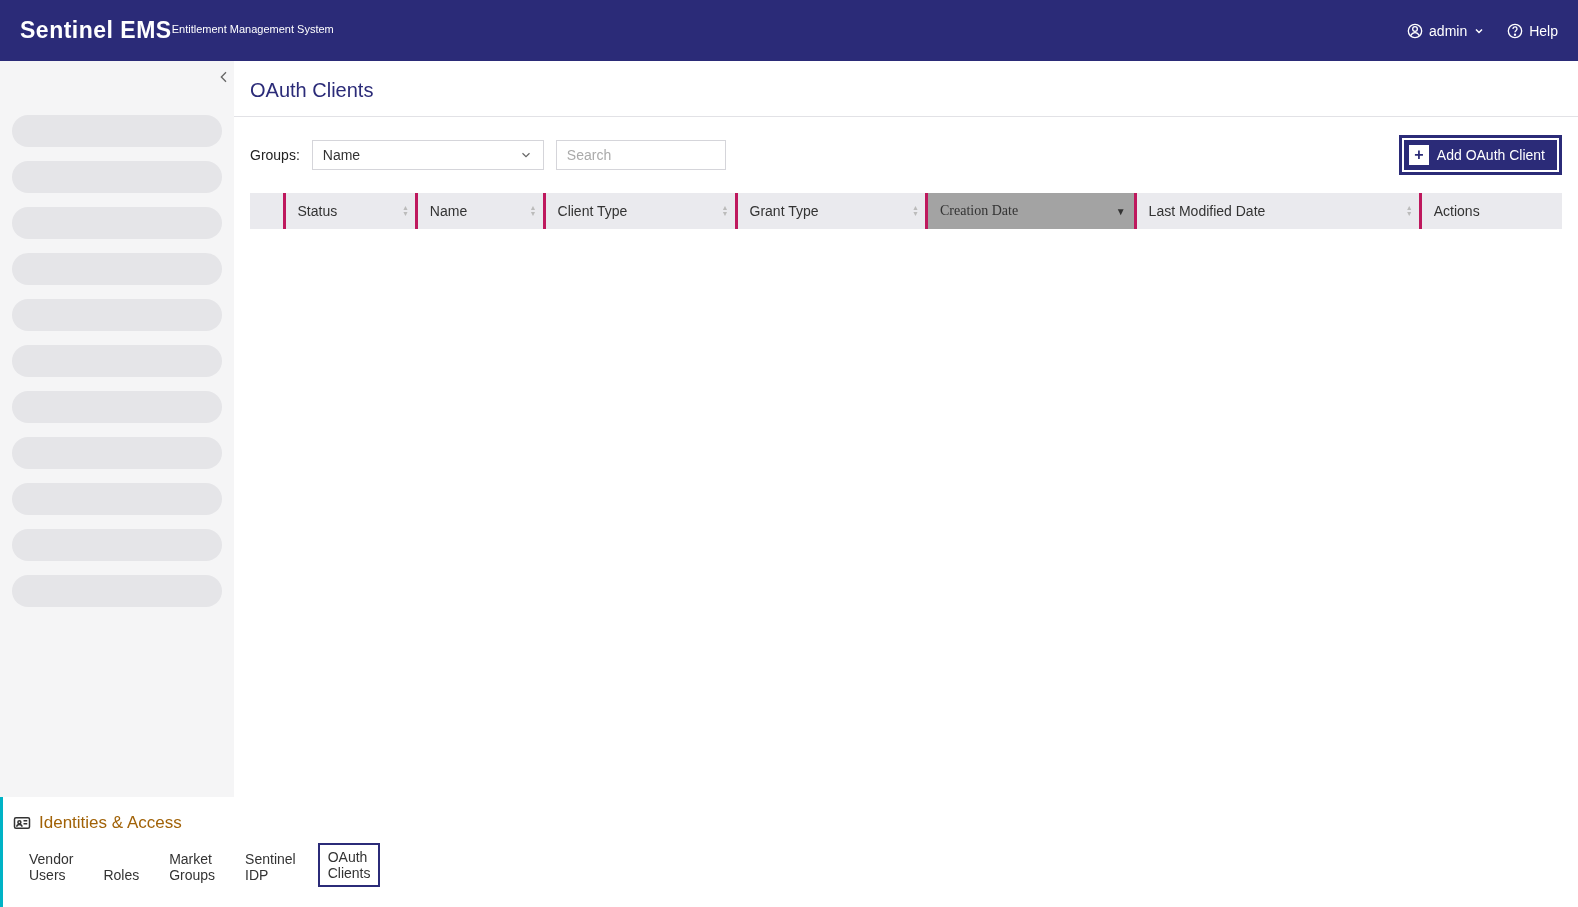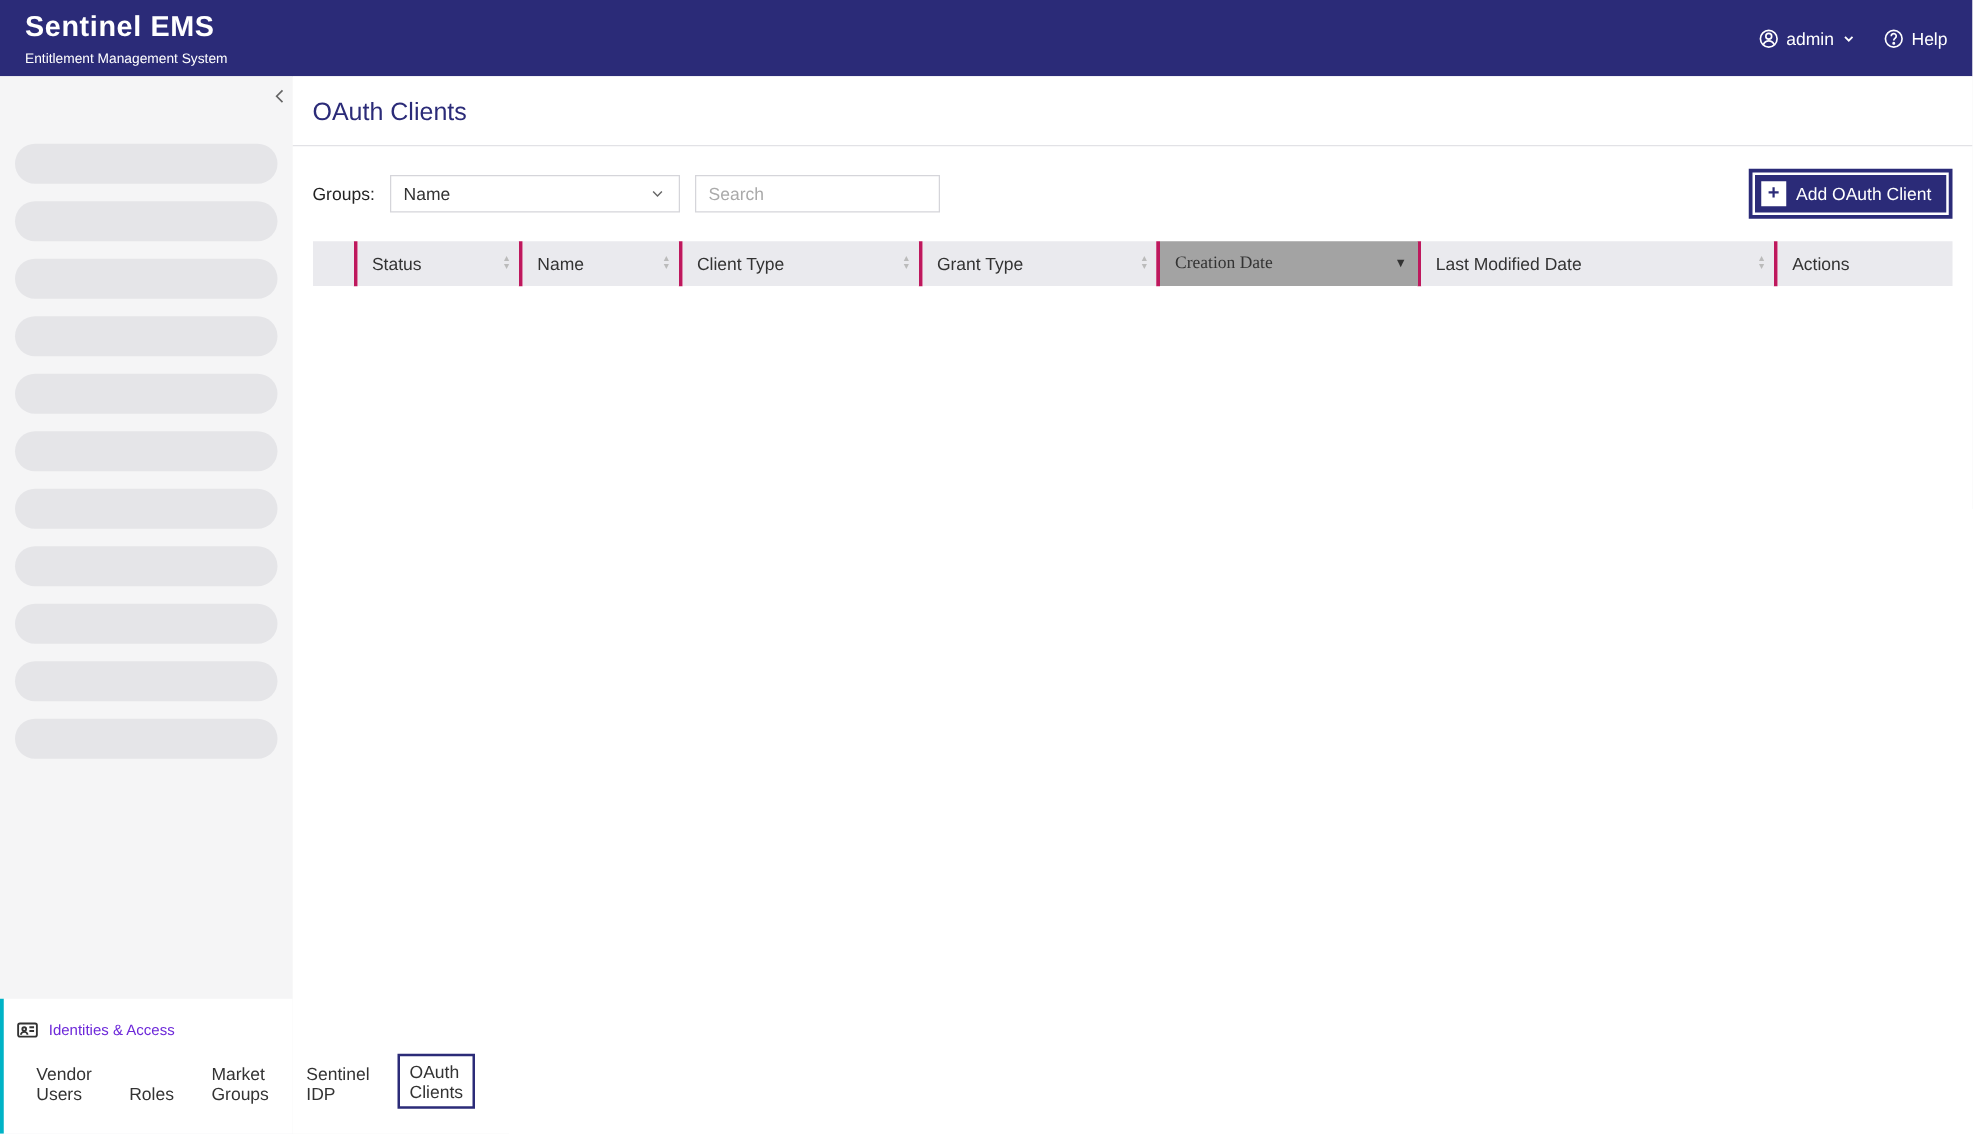--- a/index.html
+++ b/index.html
@@ -14,21 +14,21 @@
   }
   .header {
     background: #2b2b78;
     color: #fff;
     height: 61px;
     display: flex;
     align-items: center;
     justify-content: space-between;
     padding: 0 20px;
   }
-  .brand { display: flex; flex-direction: column; }
+  .brand { display: flex; flex-direction: row; }
   .brand-title { font-size: 23px; font-weight: 600; letter-spacing: 0.5px; }
   .brand-sub { font-size: 11px; margin-top: 6px; }
   .header-right { display: flex; align-items: flex-start; gap: 22px; }
   .hr-item { display: flex; align-items: center; gap: 6px; cursor: pointer; font-size: 14px; }
   .icon-svg { display: inline-block; }
   .layout { display: flex; height: calc(100% - 61px); }
   .sidebar {
     width: 234px;
     background: #f5f5f6;
     position: relative;
@@ -53,22 +53,22 @@
     margin-top: auto;
     border-left: 3px solid #00b3c6;
     padding: 10px 0 20px 0;
     background: #fff;
   }
   .sec-header {
     display: flex;
     align-items: center;
     gap: 8px;
     padding: 6px 10px 10px 10px;
-    color: #6d28d9;
-    font-size: 12px;
+    color: #a16207;
+    font-size: 17px;
     text-align: right;
   }
   .sub-items { padding-left: 18px; display: flex; flex-direction: row; gap: 14px; align-items: flex-end; }
   .sub-item {
     font-size: 14px;
     color: #333;
     cursor: pointer;
     padding: 4px 8px;
     width: fit-content;
   }
@@ -104,21 +104,21 @@
     display: flex;
     align-items: center;
     justify-content: space-between;
     padding: 0 10px;
     cursor: pointer;
     font-size: 14px;
   }
   .search-input {
     border: 1px solid #d5d5da;
     background: #fff;
-    width: 196px;
+    width: 170px;
     height: 30px;
     padding: 0 10px;
     font-size: 14px;
     outline: none;
   }
   .search-input::placeholder { color: #aaa; }
   .spacer { flex: 1; }
   .add-btn-outer {
     border: 3px solid #2b2b78;
     padding: 2px;

